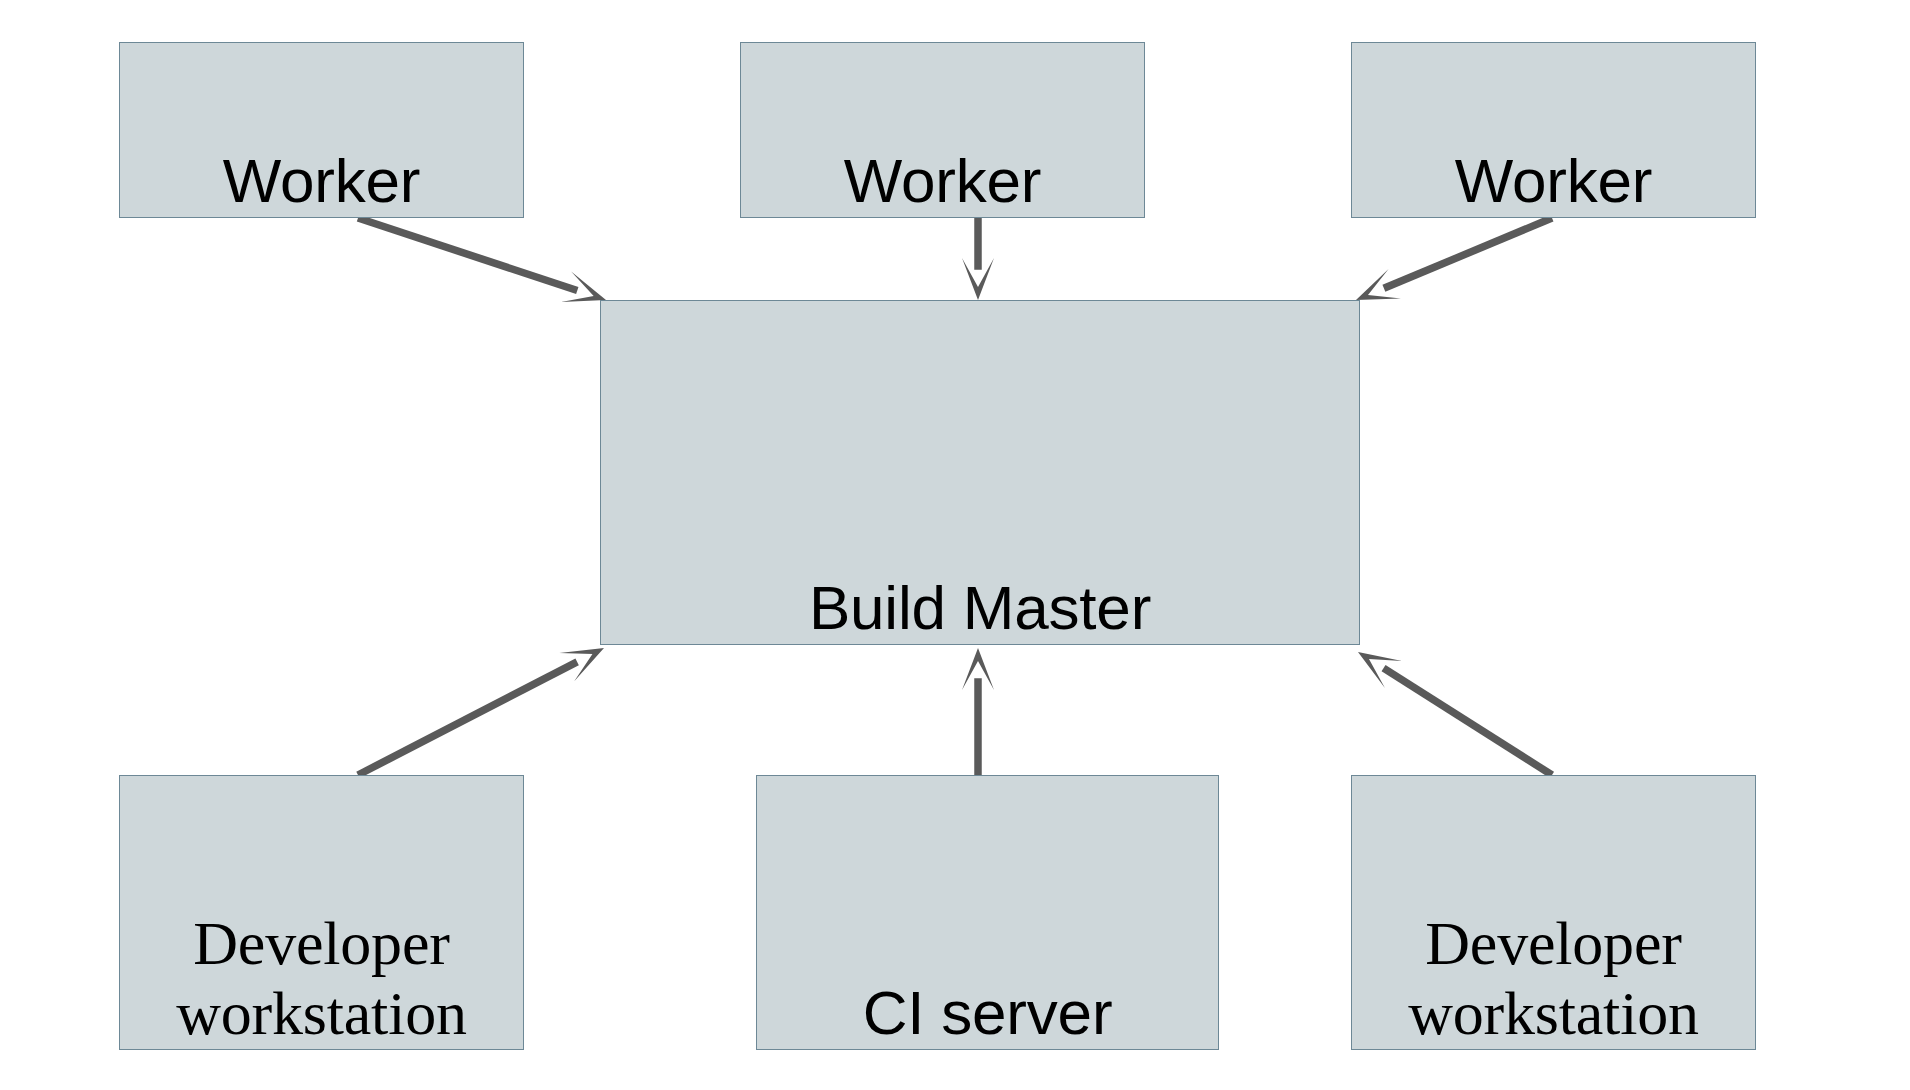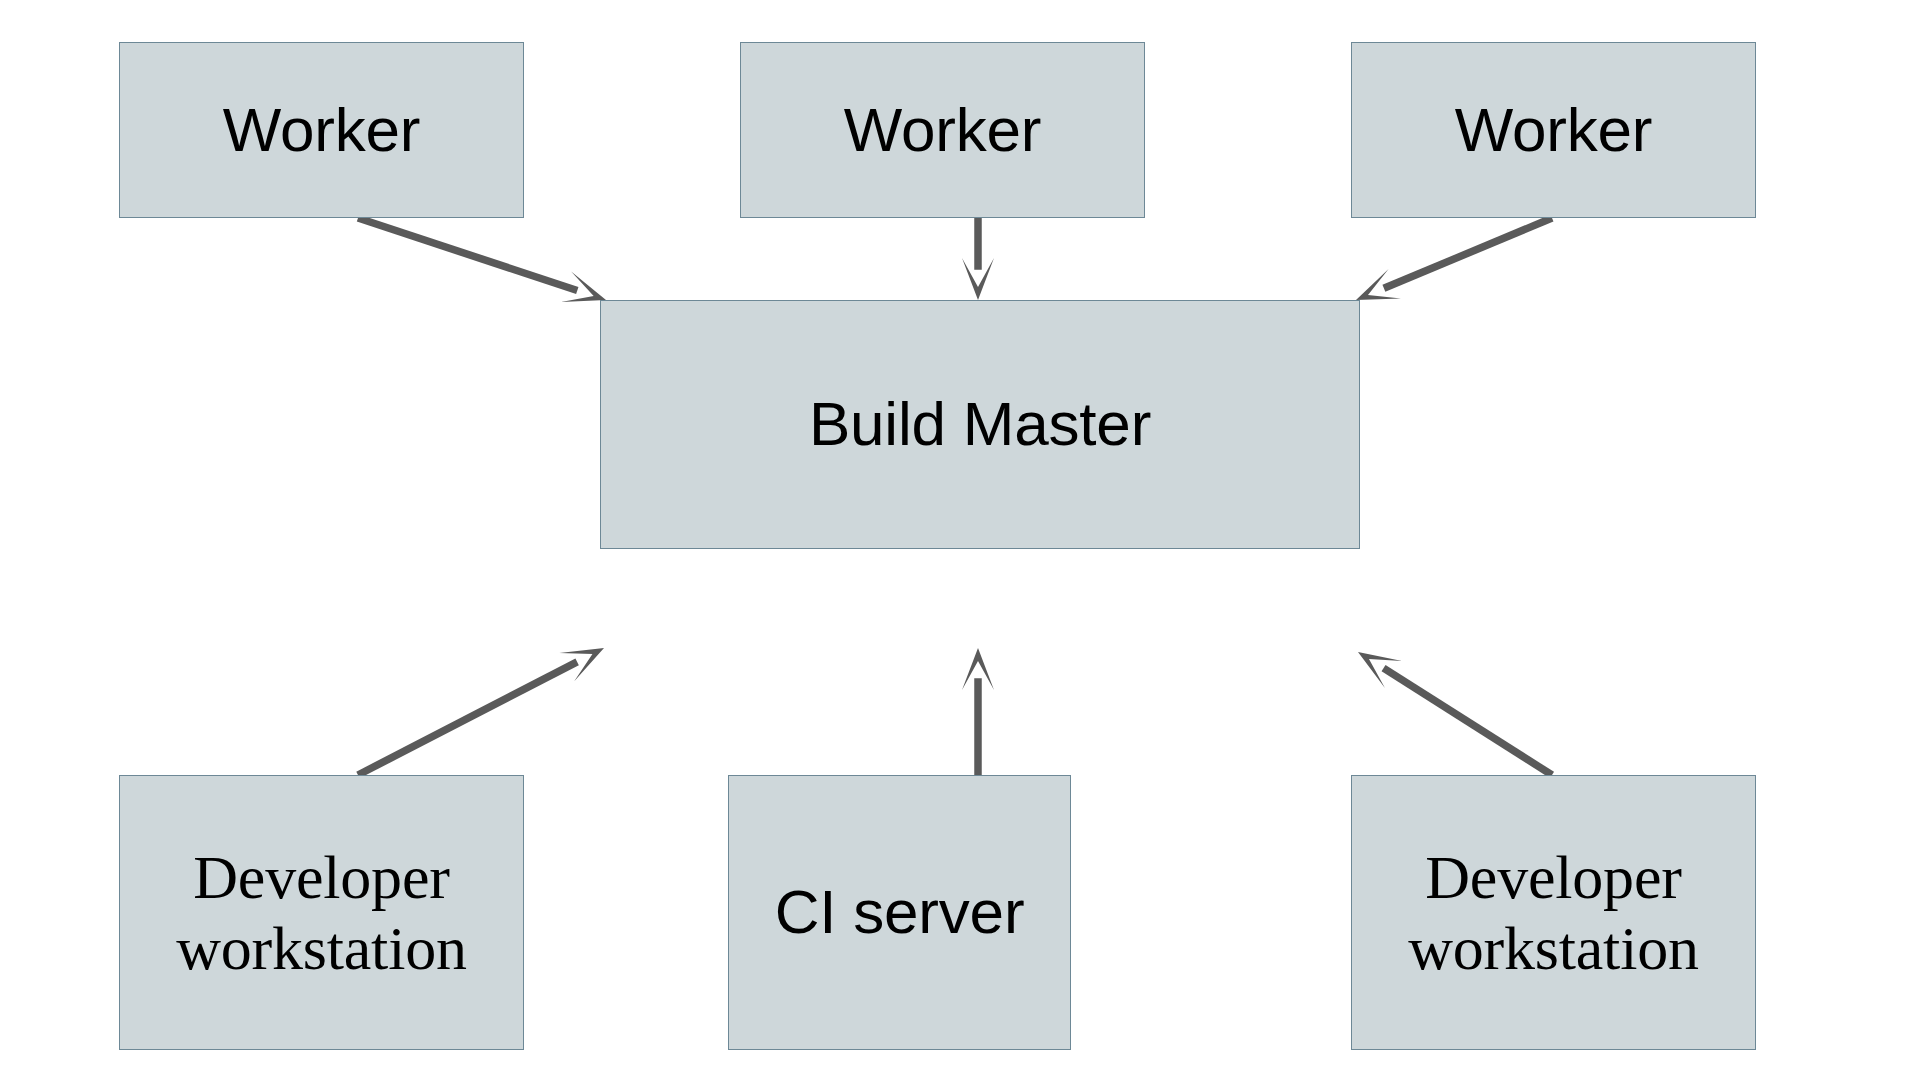--- a/index.html
+++ b/index.html
@@ -26,21 +26,21 @@
     width: 1910px;
     height: 1090px;
     pointer-events: none;
   }
   .node {
     position: absolute;
     box-sizing: border-box;
     background: #ced7da;
     border: 1.6px solid #6d8896;
     display: flex;
-    align-items: center;
+    align-items: flex-end;
     justify-content: center;
     text-align: center;
   }
   .node-label {
     color: #000000;
     font-weight: 400;
     line-height: 1.14;
     letter-spacing: -0.2px;
     white-space: pre-line;
   }
@@ -86,30 +86,30 @@
   </div>
 
   <div class="node node-worker" style="left: 740px; top: 42px; width: 405px; height: 176px; background: rgb(206, 215, 218); border-color: rgb(109, 136, 150);">
     <span class="node-label">Worker</span>
   </div>
 
   <div class="node node-worker" style="left: 1351px; top: 42px; width: 405px; height: 176px; background: rgb(206, 215, 218); border-color: rgb(109, 136, 150);">
     <span class="node-label">Worker</span>
   </div>
 
-  <div class="node node-master" style="left: 600px; top: 300px; width: 760px; height: 249px; background: rgb(206, 215, 218); border-color: rgb(109, 136, 150);">
+  <div class="node node-master" style="left: 600px; top: 300px; width: 760px; height: 345px; background: rgb(206, 215, 218); border-color: rgb(109, 136, 150);">
     <span class="node-label">Build Master</span>
   </div>
 
   <div class="node node-devws" style="left: 119px; top: 775px; width: 405px; height: 275px; background: rgb(206, 215, 218); border-color: rgb(109, 136, 150);">
     <span class="node-label">Developer
 workstation</span>
   </div>
 
-  <div class="node node-ci" style="left: 728px; top: 775px; width: 343px; height: 275px; background: rgb(206, 215, 218); border-color: rgb(109, 136, 150);">
+  <div class="node node-ci" style="left: 756px; top: 775px; width: 463px; height: 275px; background: rgb(206, 215, 218); border-color: rgb(109, 136, 150);">
     <span class="node-label">CI server</span>
   </div>
 
   <div class="node node-devws" style="left: 1351px; top: 775px; width: 405px; height: 275px; background: rgb(206, 215, 218); border-color: rgb(109, 136, 150);">
     <span class="node-label">Developer
 workstation</span>
   </div>
 
 </div>
 

